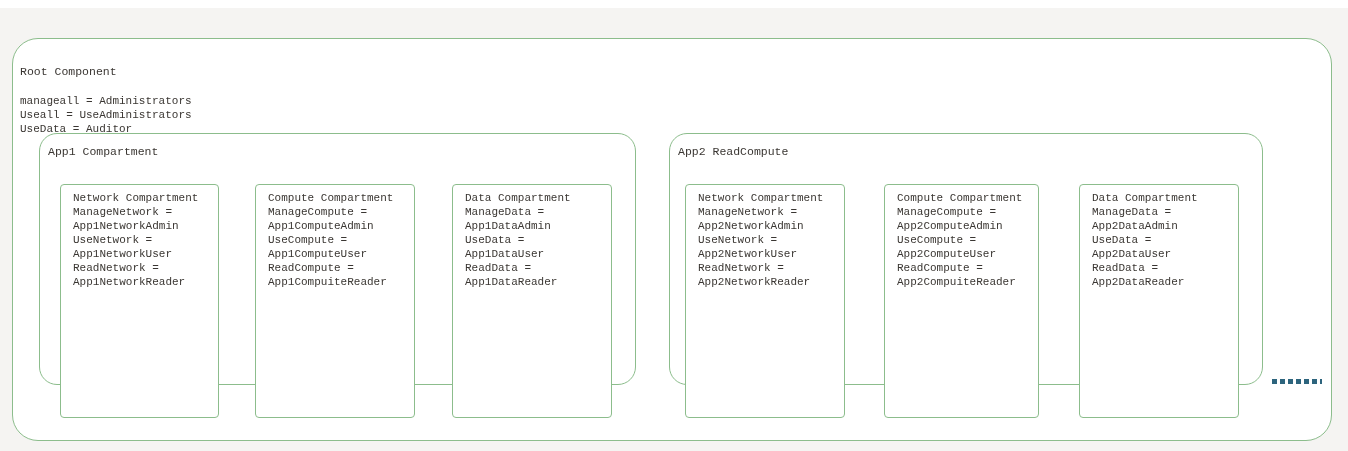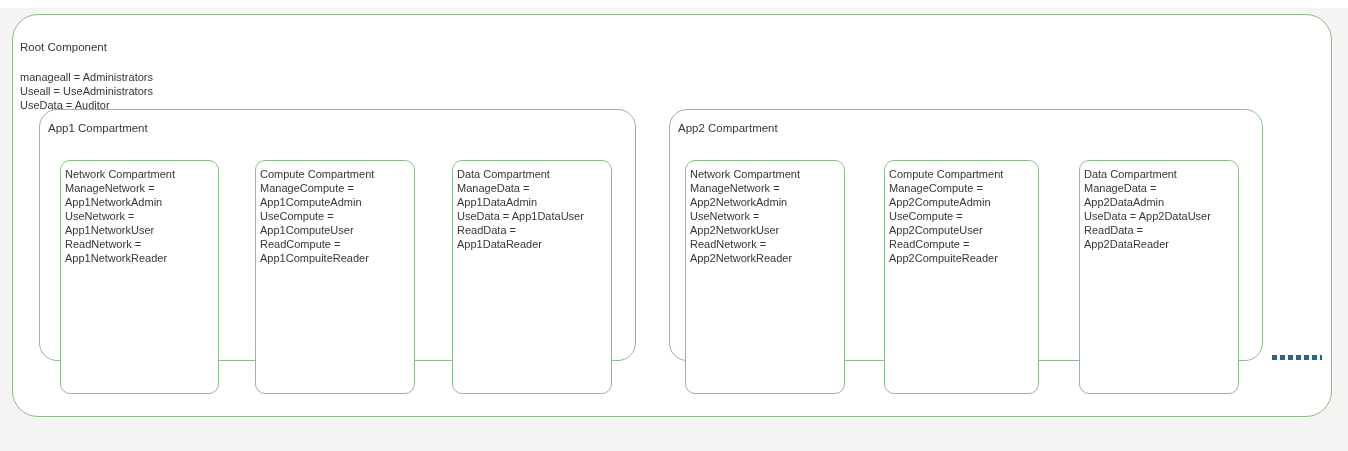--- a/index.html
+++ b/index.html
@@ -16,24 +16,25 @@
     background: #ffffff;
     font-family: "Liberation Sans", "DejaVu Sans", sans-serif;
     color: var(--text_color);
   }
   .stage { position: relative; width: 1348px; height: 451px; overflow: hidden; }
   .bg-panel {
     position: absolute; left: 0; top: 8px; width: 1348px; height: 443px;
     background: var(--page_bg);
   }
   .root-box {
-    position: absolute; left: 12px; top: 14px; width: 1320px; height: 403px;
+    position: absolute; left: 12px; top: 38px; width: 1320px; height: 403px;
     background: var(--box_bg);
     border: 1.5px solid var(--border_green);
     border-radius: 26px;
+    font-family: Liberation Mono, monospace;
   }
   .root-text {
     position: absolute; left: 7px; top: 10px;
     font-size: 11.5px; line-height: 15px;
     white-space: pre-line;
   }
   .root-title { font-size: 11.5px; line-height: 15px; }
   .app-box {
     position: absolute; top: 94px; height: 252px;
     background: var(--box_bg);
@@ -43,22 +44,22 @@
   .app-box.app1 { left: 26px;  width: 597px; }
   .app-box.app2 { left: 656px; width: 594px; }
   .app-label {
     position: absolute; left: 8px; top: 11px;
     font-size: 11.5px; line-height: 14px;
   }
   .comp-box {
     position: absolute; top: 50px; height: 234px;
     background: var(--box_bg);
     border: 1.4px solid var(--border_green);
-    border-radius: 10px;
-    padding: 6px 2px 0 4px;
+    border-radius: 4px;
+    padding: 6px 2px 0 12px;
     font-size: 11px; line-height: 14px;
     overflow: hidden;
   }
   .app1 .comp-net  { left: 20px;  width: 159px; }
   .app1 .comp-cmp  { left: 215px; width: 160px; }
   .app1 .comp-dat  { left: 412px; width: 160px; }
   .app2 .comp-net  { left: 15px;  width: 160px; }
   .app2 .comp-cmp  { left: 214px; width: 155px; }
   .app2 .comp-dat  { left: 409px; width: 160px; }
   .comp-title { font-size: 11px; line-height: 14px; }
@@ -115,21 +116,21 @@
         <div class="comp-title">Data Compartment</div>
         <div class="comp-lines">ManageData =
 App1DataAdmin
 UseData = App1DataUser
 ReadData =
 App1DataReader</div>
       </div>
     </div>
 
     <div class="app-box app2">
-      <div class="app-label">App2 Compartment</div>
+      <div class="app-label">App2 ReadCompute</div>
 
       <div class="comp-box comp-net">
         <div class="comp-title">Network Compartment</div>
         <div class="comp-lines">ManageNetwork =
 App2NetworkAdmin
 UseNetwork =
 App2NetworkUser
 ReadNetwork =
 App2NetworkReader</div>
       </div>

